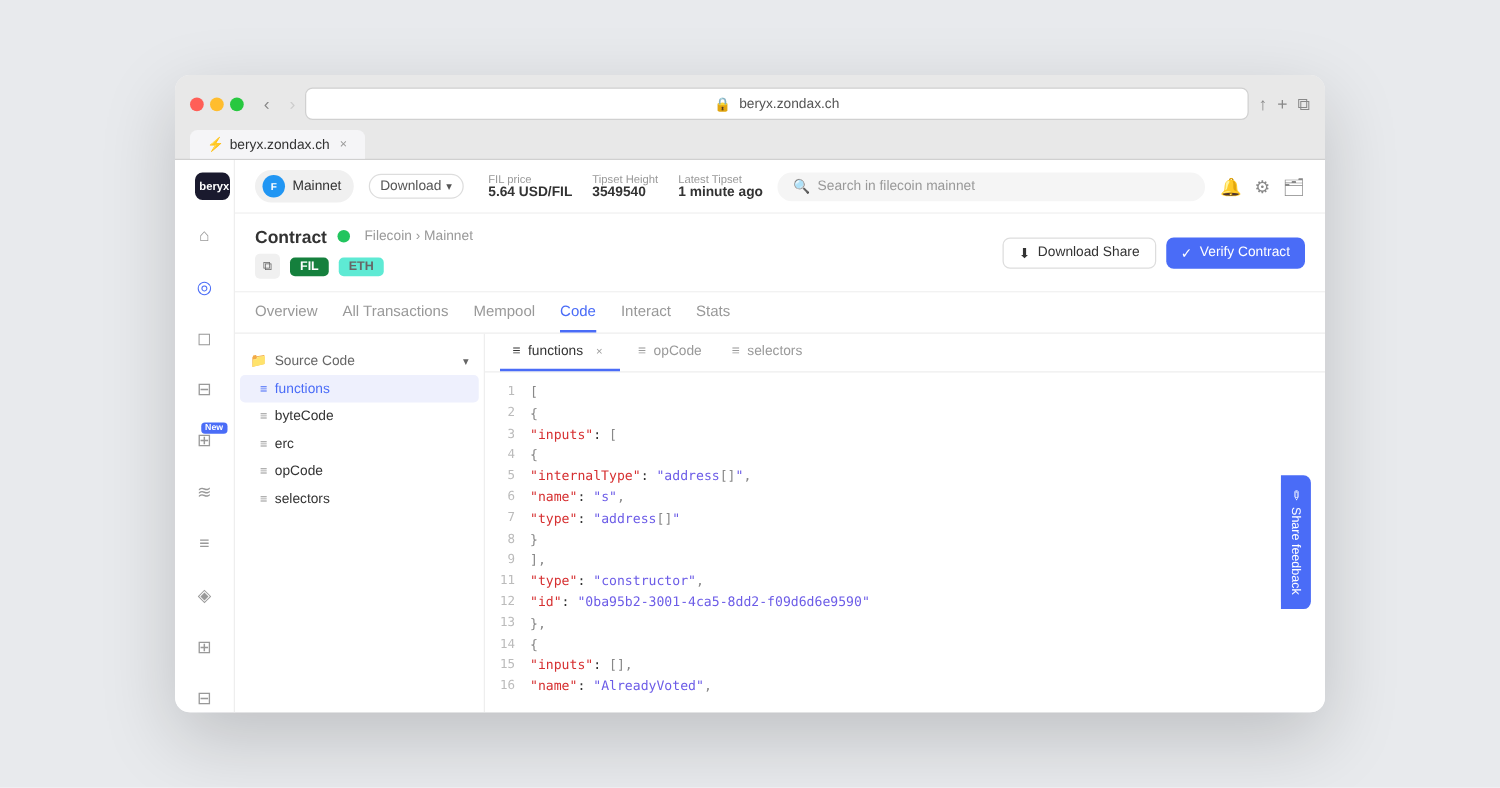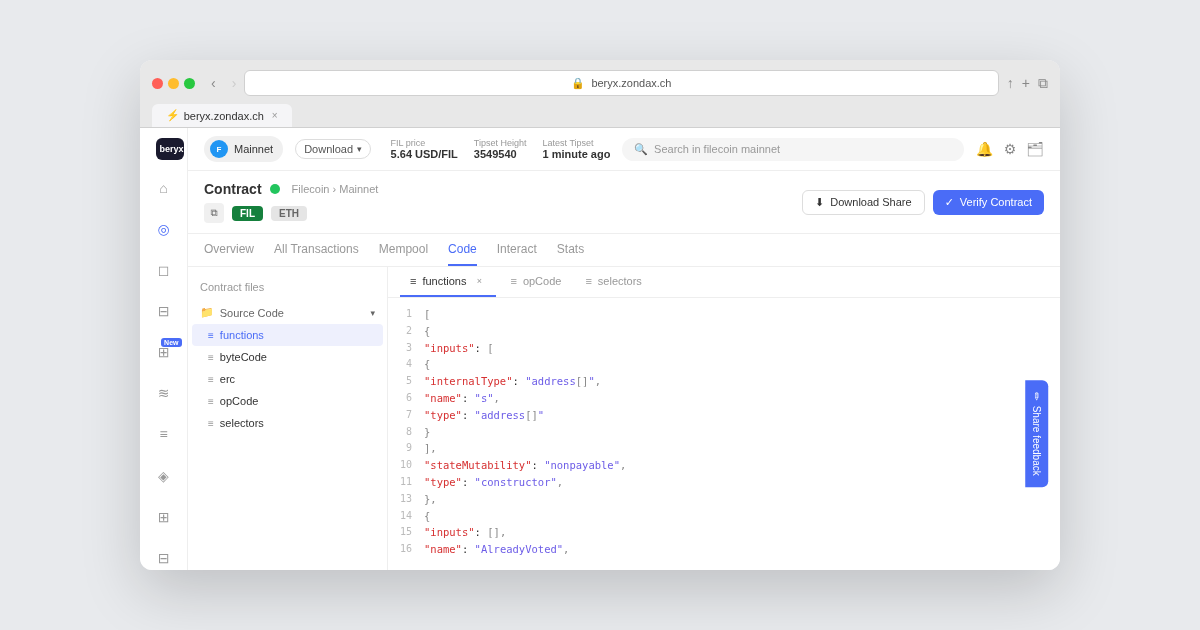--- a/index.html
+++ b/index.html
@@ -255,21 +255,21 @@
       border-radius: 4px;
       font-size: 10px;
       font-weight: 600;
       cursor: pointer;
     }
     .token-badge.active {
       background: #15803d;
       color: #fff;
     }
     .token-badge.inactive {
-      background: #e5e5e5;
+      background: #5eead4;
       color: #666;
     }
     .header-actions {
       display: flex;
       gap: 8px;
     }
     .btn-download {
       display: flex;
       align-items: center;
       gap: 6px;
@@ -575,21 +575,20 @@
         <div class="page-tab">All Transactions</div>
         <div class="page-tab">Mempool</div>
         <div class="page-tab active">Code</div>
         <div class="page-tab">Interact</div>
         <div class="page-tab">Stats</div>
       </div>
 
       <div class="content-area">
 
         <div class="file-tree">
-          <div class="file-tree-header">Contract files</div>
           <div class="file-tree-group">
             <div class="file-tree-parent">
               <span>📁</span>
               <span>Source Code</span>
               <span style="margin-left:auto;font-size:9px">▾</span>
             </div>
             <div class="file-tree-item active">
               <span class="icon">≡</span>
               <span>functions</span>
             </div>
@@ -662,26 +661,26 @@
   </div>
                 <div class="code-line">
     <span class="line-num">8</span>
     <span class="line-content">      <span style="color:#888">}</span></span>
   </div>
                 <div class="code-line">
     <span class="line-num">9</span>
     <span class="line-content">    <span style="color:#888">]</span><span style="color:#888">,</span></span>
   </div>
                 <div class="code-line">
-    <span class="line-num">10</span>
-    <span class="line-content">    <span style="color:#d63031">"stateMutability"</span>: <span style="color:#6c5ce7">"nonpayable"</span><span style="color:#888">,</span></span>
-  </div>
-                <div class="code-line">
     <span class="line-num">11</span>
     <span class="line-content">    <span style="color:#d63031">"type"</span>: <span style="color:#6c5ce7">"constructor"</span><span style="color:#888">,</span></span>
+  </div>
+                <div class="code-line">
+    <span class="line-num">12</span>
+    <span class="line-content">    <span style="color:#d63031">"id"</span>: <span style="color:#6c5ce7">"0ba95b2-3001-4ca5-8dd2-f09d6d6e9590"</span></span>
   </div>
                 <div class="code-line">
     <span class="line-num">13</span>
     <span class="line-content">  <span style="color:#888">}</span><span style="color:#888">,</span></span>
   </div>
                 <div class="code-line">
     <span class="line-num">14</span>
     <span class="line-content">  <span style="color:#888">{</span></span>
   </div>
                 <div class="code-line">

